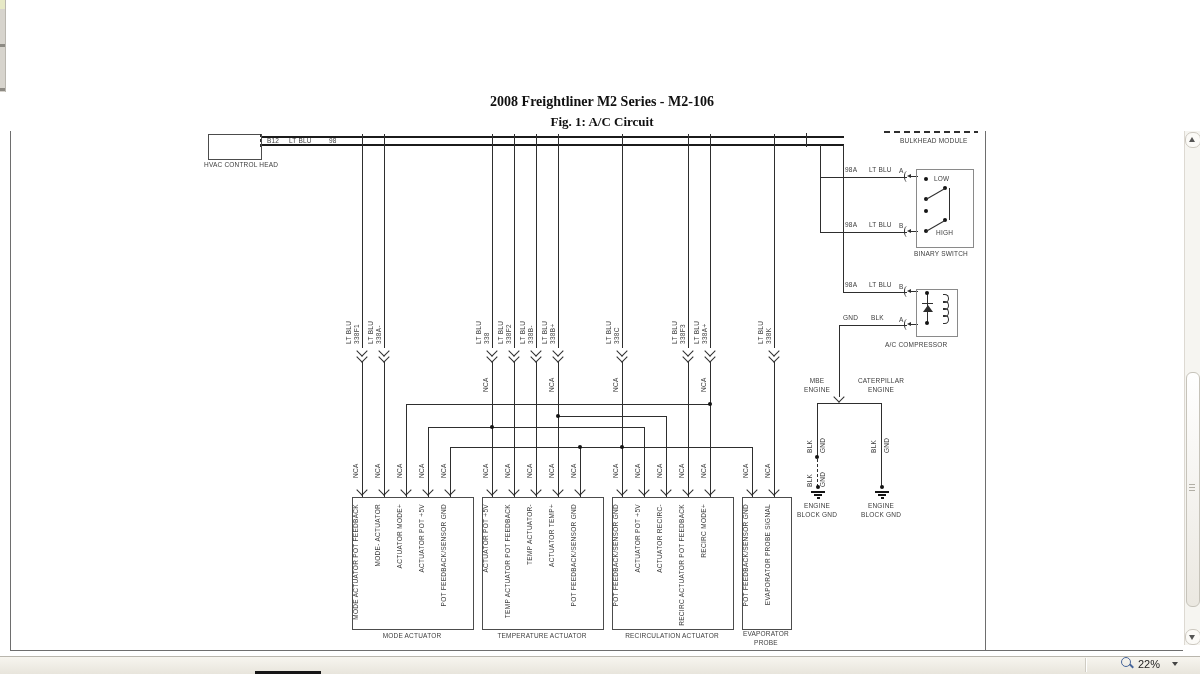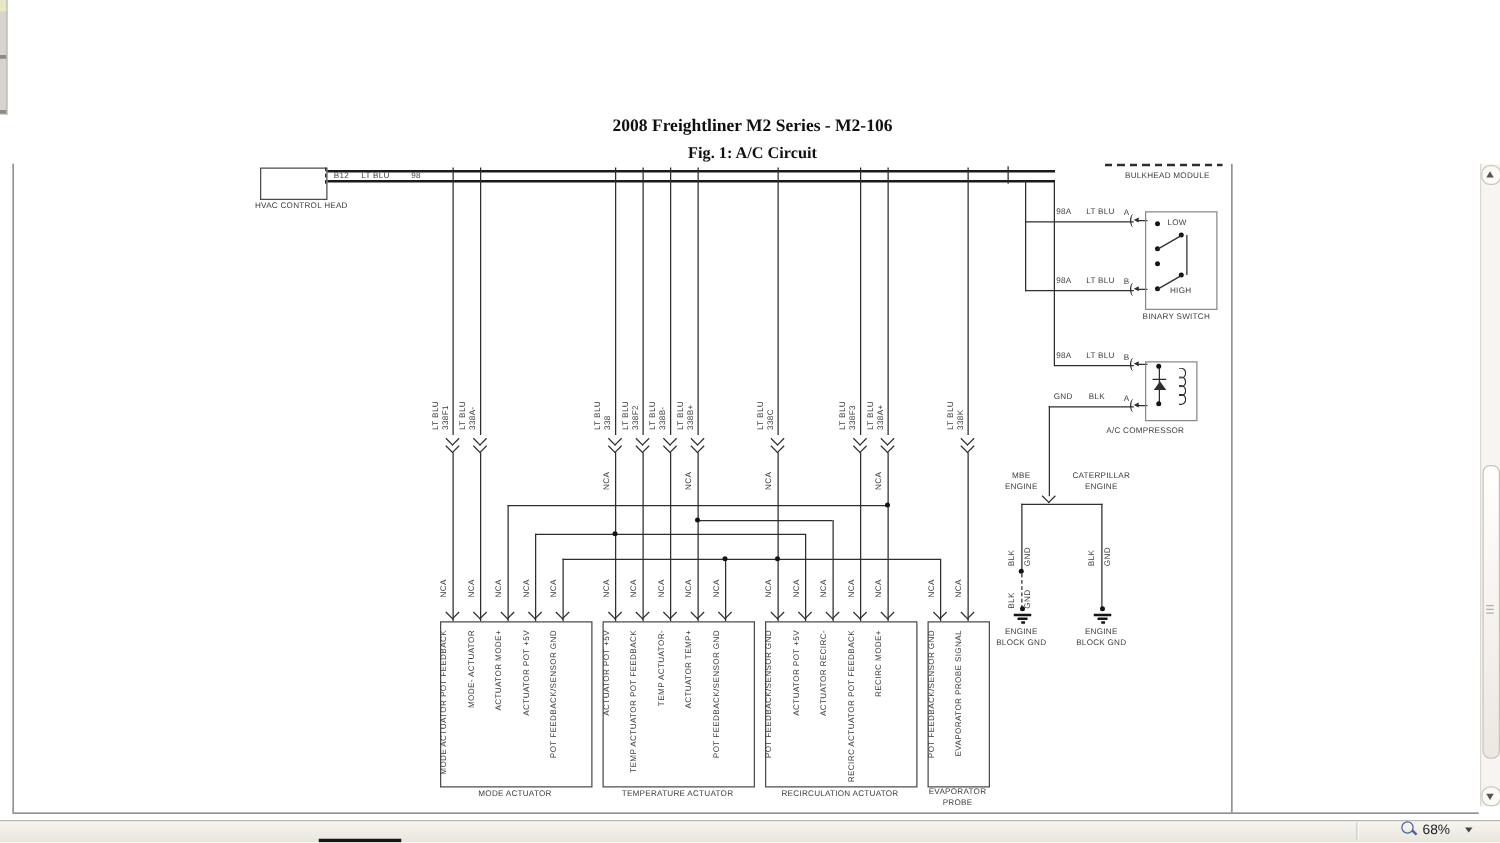--- a/index.html
+++ b/index.html
@@ -338,17 +338,17 @@
       <i style="top:117px;"></i>
   </div>
   <div class="sbtn" style="top:629px;">
       <i class="dn"></i>
     </div>
 
   <div id="statusbar"></div>
   <div class="sbdiv" style="left:1085px;"></div>
   <div class="mag"></div>
   <div class="magh"></div>
-  <div id="zoomtext">68%</div>
+  <div id="zoomtext">22%</div>
   <div class="caret"></div>
   <div class="abs" style="left:255px;top:671px;width:66px;height:3px;background:#161616;"></div>
 
 </div>
 
 </body></html>

